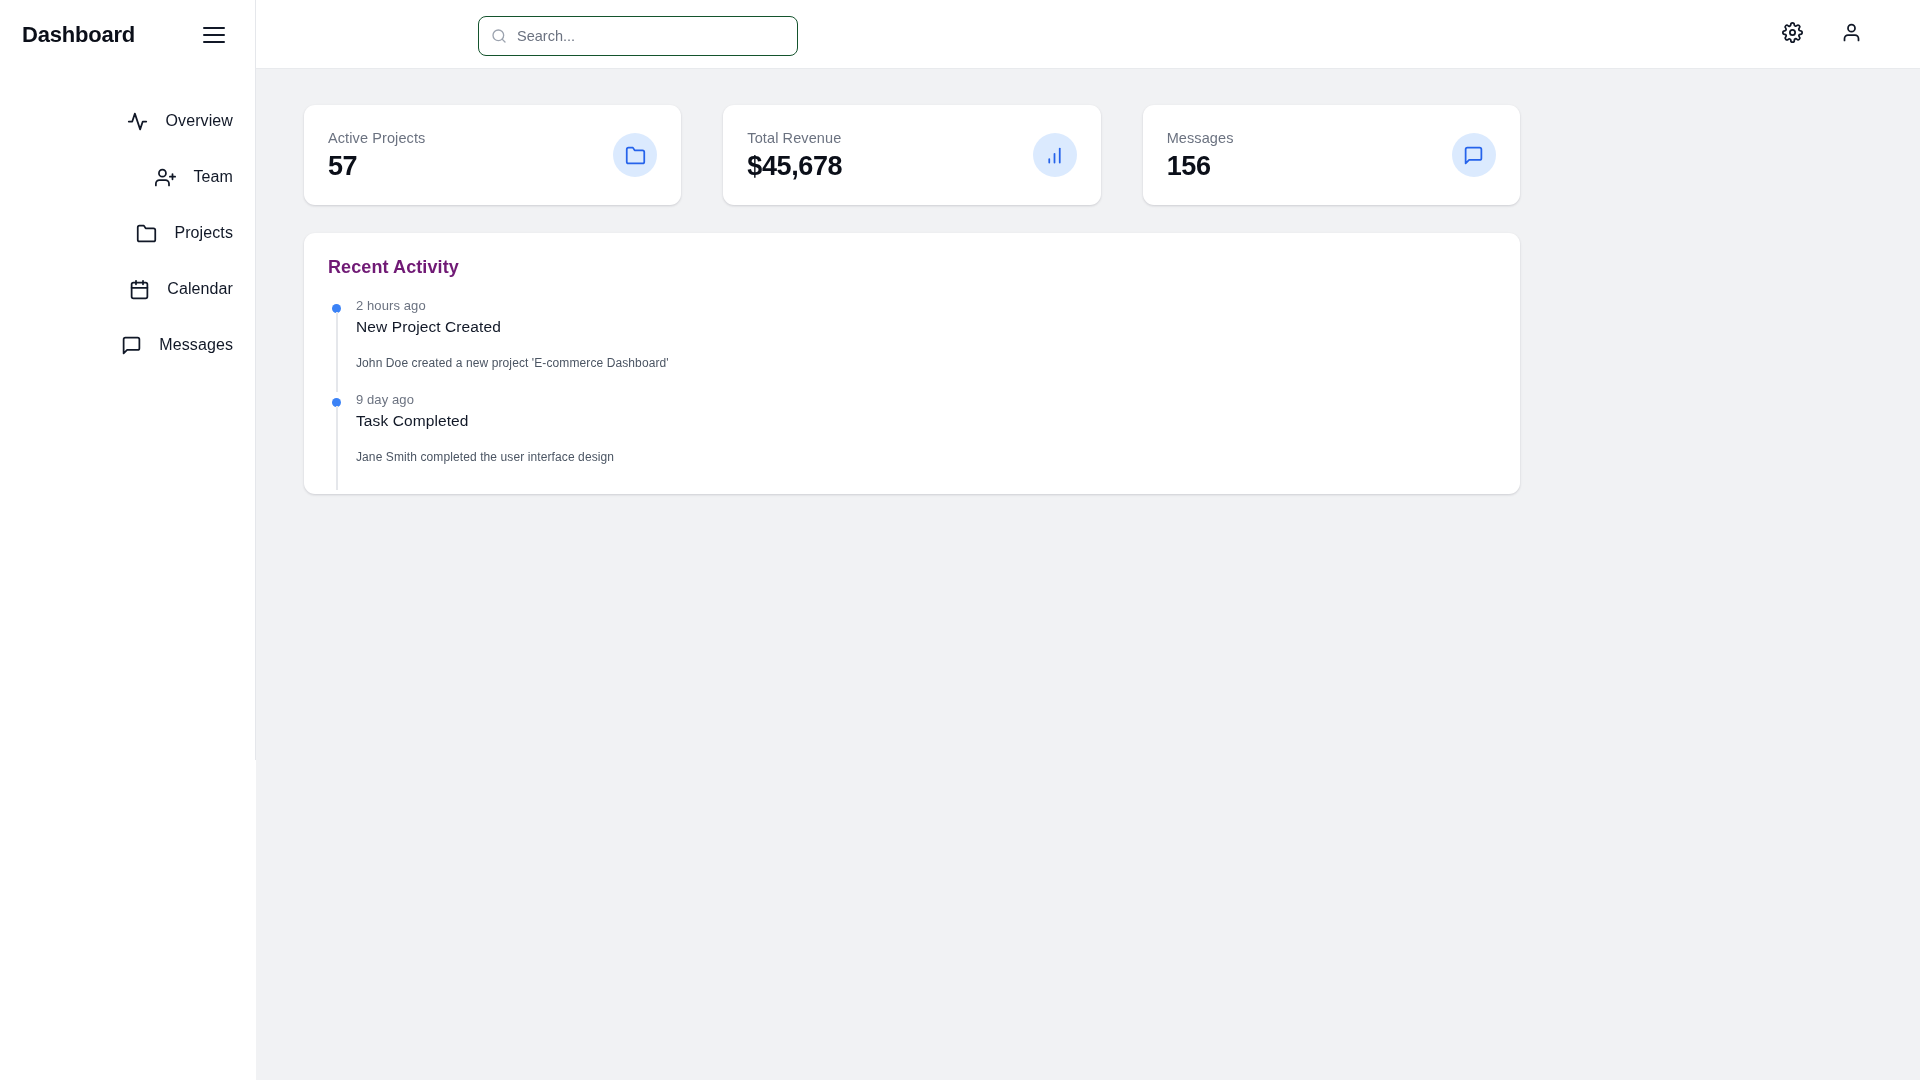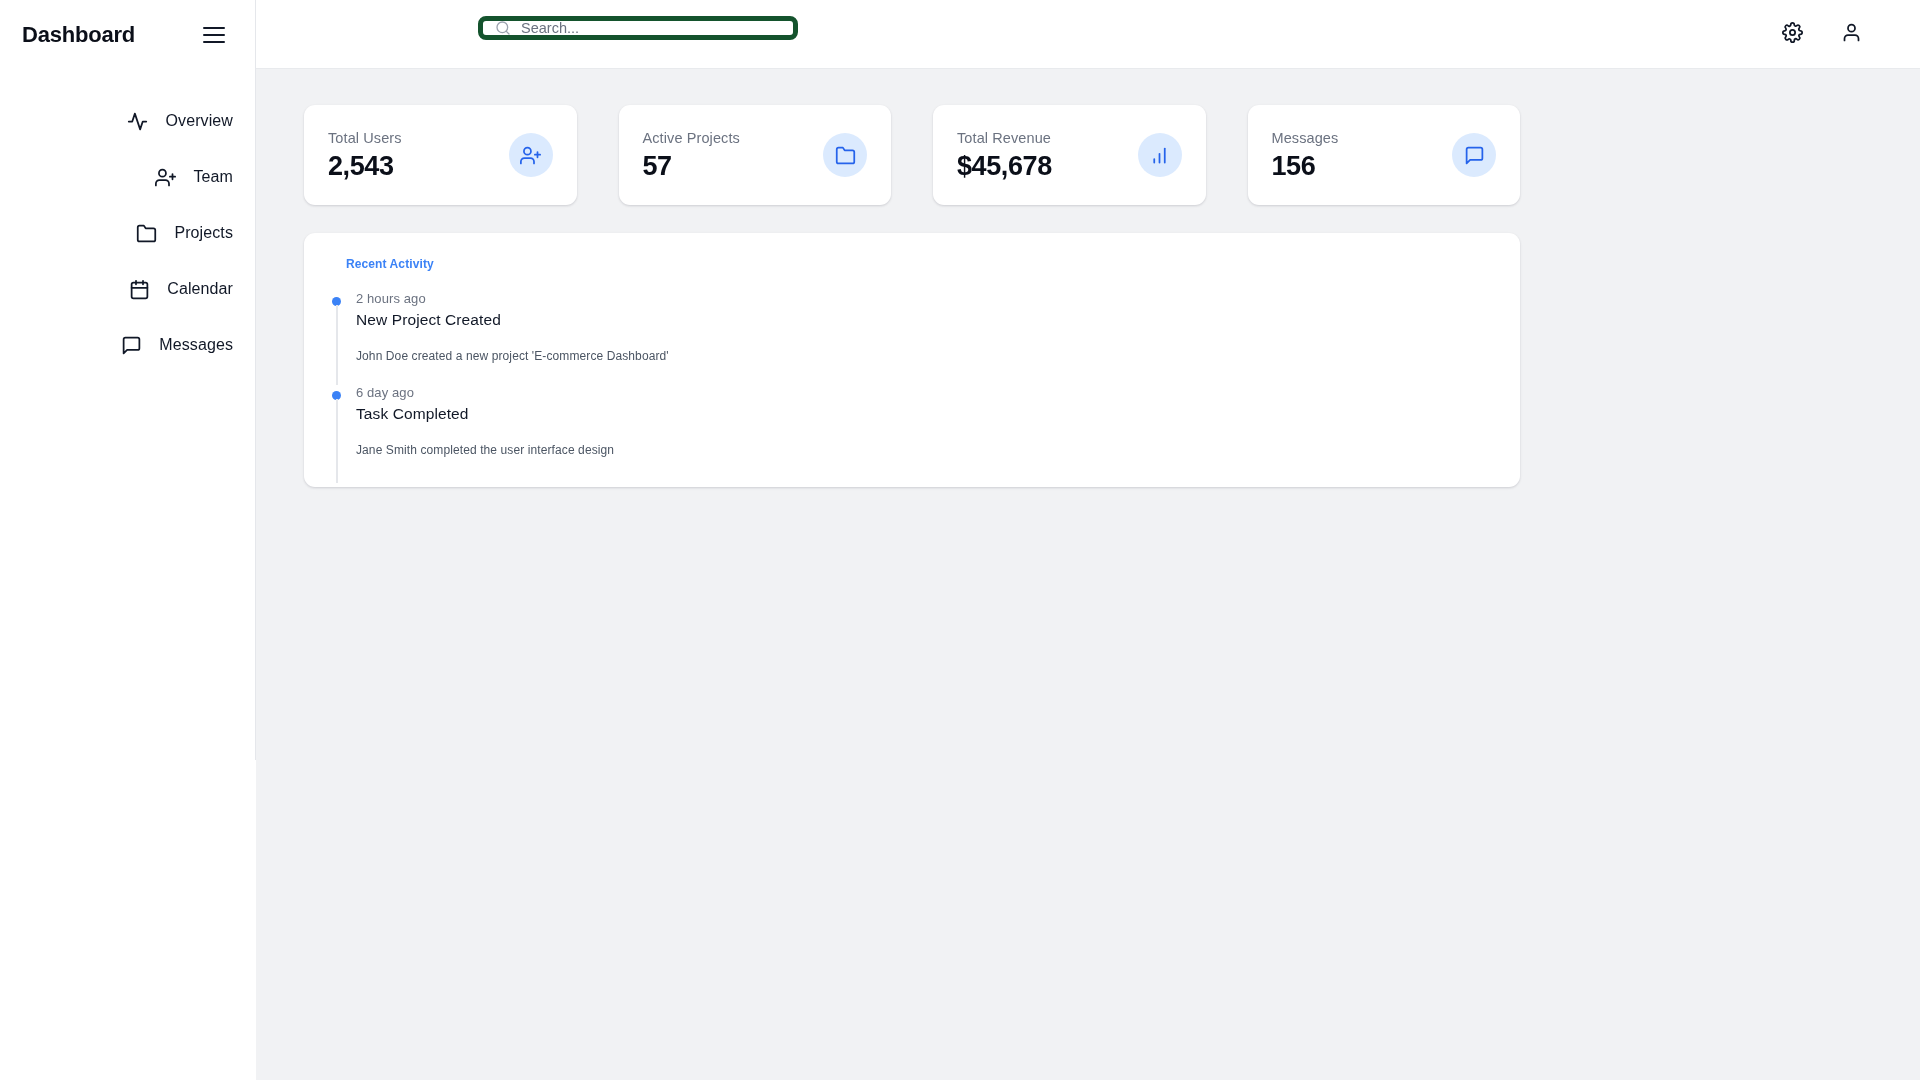--- a/index.html
+++ b/index.html
@@ -122,22 +122,22 @@
     align-items: center;
     padding: 0 48px 0 0;
     position: relative;
   }
 
   .search-wrap {
     position: absolute;
     left: 222px;
     top: 16px;
     width: 320px;
-    height: 24px;
-    border: 5px solid #14532d;
+    height: 40px;
+    border: 1px solid #14532d;
     border-radius: 8px;
     background: #ffffff;
     display: flex;
     align-items: center;
     gap: 10px;
     padding: 0 12px;
   }
   .search-icon { width: 16px; height: 16px; flex: 0 0 16px; display: block; }
   .search-input {
     border: none;
@@ -226,25 +226,24 @@
   .activity-card {
     margin-top: 28px;
     background: #ffffff;
     border-radius: 11px;
     box-shadow: 0 1px 3px rgba(16,24,40,0.10), 0 1px 2px rgba(16,24,40,0.06);
     padding: 24px 28px 28px 24px;
     max-width: 1216px;
   }
 
   .activity-title {
-    font-size: 12px;
-    color: #3b82f6;
+    font-size: 18px;
+    color: #701a75;
     margin-bottom: 20px;
     letter-spacing: 0.1px;
-    margin-left: 18px;
   }
 
   .timeline { display: flex; flex-direction: column; }
 
   .timeline-item {
     position: relative;
     padding-left: 28px;
     padding-bottom: 22px;
   }
   .timeline-item:last-child { padding-bottom: 2px; }
@@ -387,33 +386,20 @@
             </svg>
           </span>
         </button>
       </div>
     </header>
 
     <main class="content">
 
       <section class="stats-row">
 
-        <div class="stat-card">
-          <div class="stat-text">
-            <div class="stat-label">Total Users</div>
-            <div class="stat-value">2,543</div>
-          </div>
-          <div class="stat-icon-circle">
-            <svg width="21" height="21" viewBox="0 0 24 24" fill="none" stroke="currentColor" stroke-width="2" stroke-linecap="round" stroke-linejoin="round">
-              <path d="M16 21v-2a4 4 0 0 0-4-4H5a4 4 0 0 0-4 4v2"></path>
-              <circle cx="8.5" cy="7" r="4"></circle>
-              <path d="M20 8v6M23 11h-6"></path>
-            </svg>
-          </div>
-        </div>
 
         <div class="stat-card">
           <div class="stat-text">
             <div class="stat-label">Active Projects</div>
             <div class="stat-value">57</div>
           </div>
           <div class="stat-icon-circle">
             <svg width="21" height="21" viewBox="0 0 24 24" fill="none" stroke="currentColor" stroke-width="2" stroke-linecap="round" stroke-linejoin="round">
               <path d="M22 19a2 2 0 0 1-2 2H4a2 2 0 0 1-2-2V5a2 2 0 0 1 2-2h5l2 3h9a2 2 0 0 1 2 2z"></path>
             </svg>
@@ -458,21 +444,21 @@
             <span class="timeline-line"></span>
             <div class="ti-time">2 hours ago</div>
             <div class="ti-title">New Project Created</div>
             <div class="ti-desc">John Doe created a new project 'E-commerce Dashboard'</div>
           </div>
 
 
           <div class="timeline-item">
             <span class="timeline-dot"></span>
             <span class="timeline-line"></span>
-            <div class="ti-time">6 day ago</div>
+            <div class="ti-time">9 day ago</div>
             <div class="ti-title">Task Completed</div>
             <div class="ti-desc">Jane Smith completed the user interface design</div>
           </div>
 
         </div>
       </section>
 
     </main>
   </div>
 </div>

